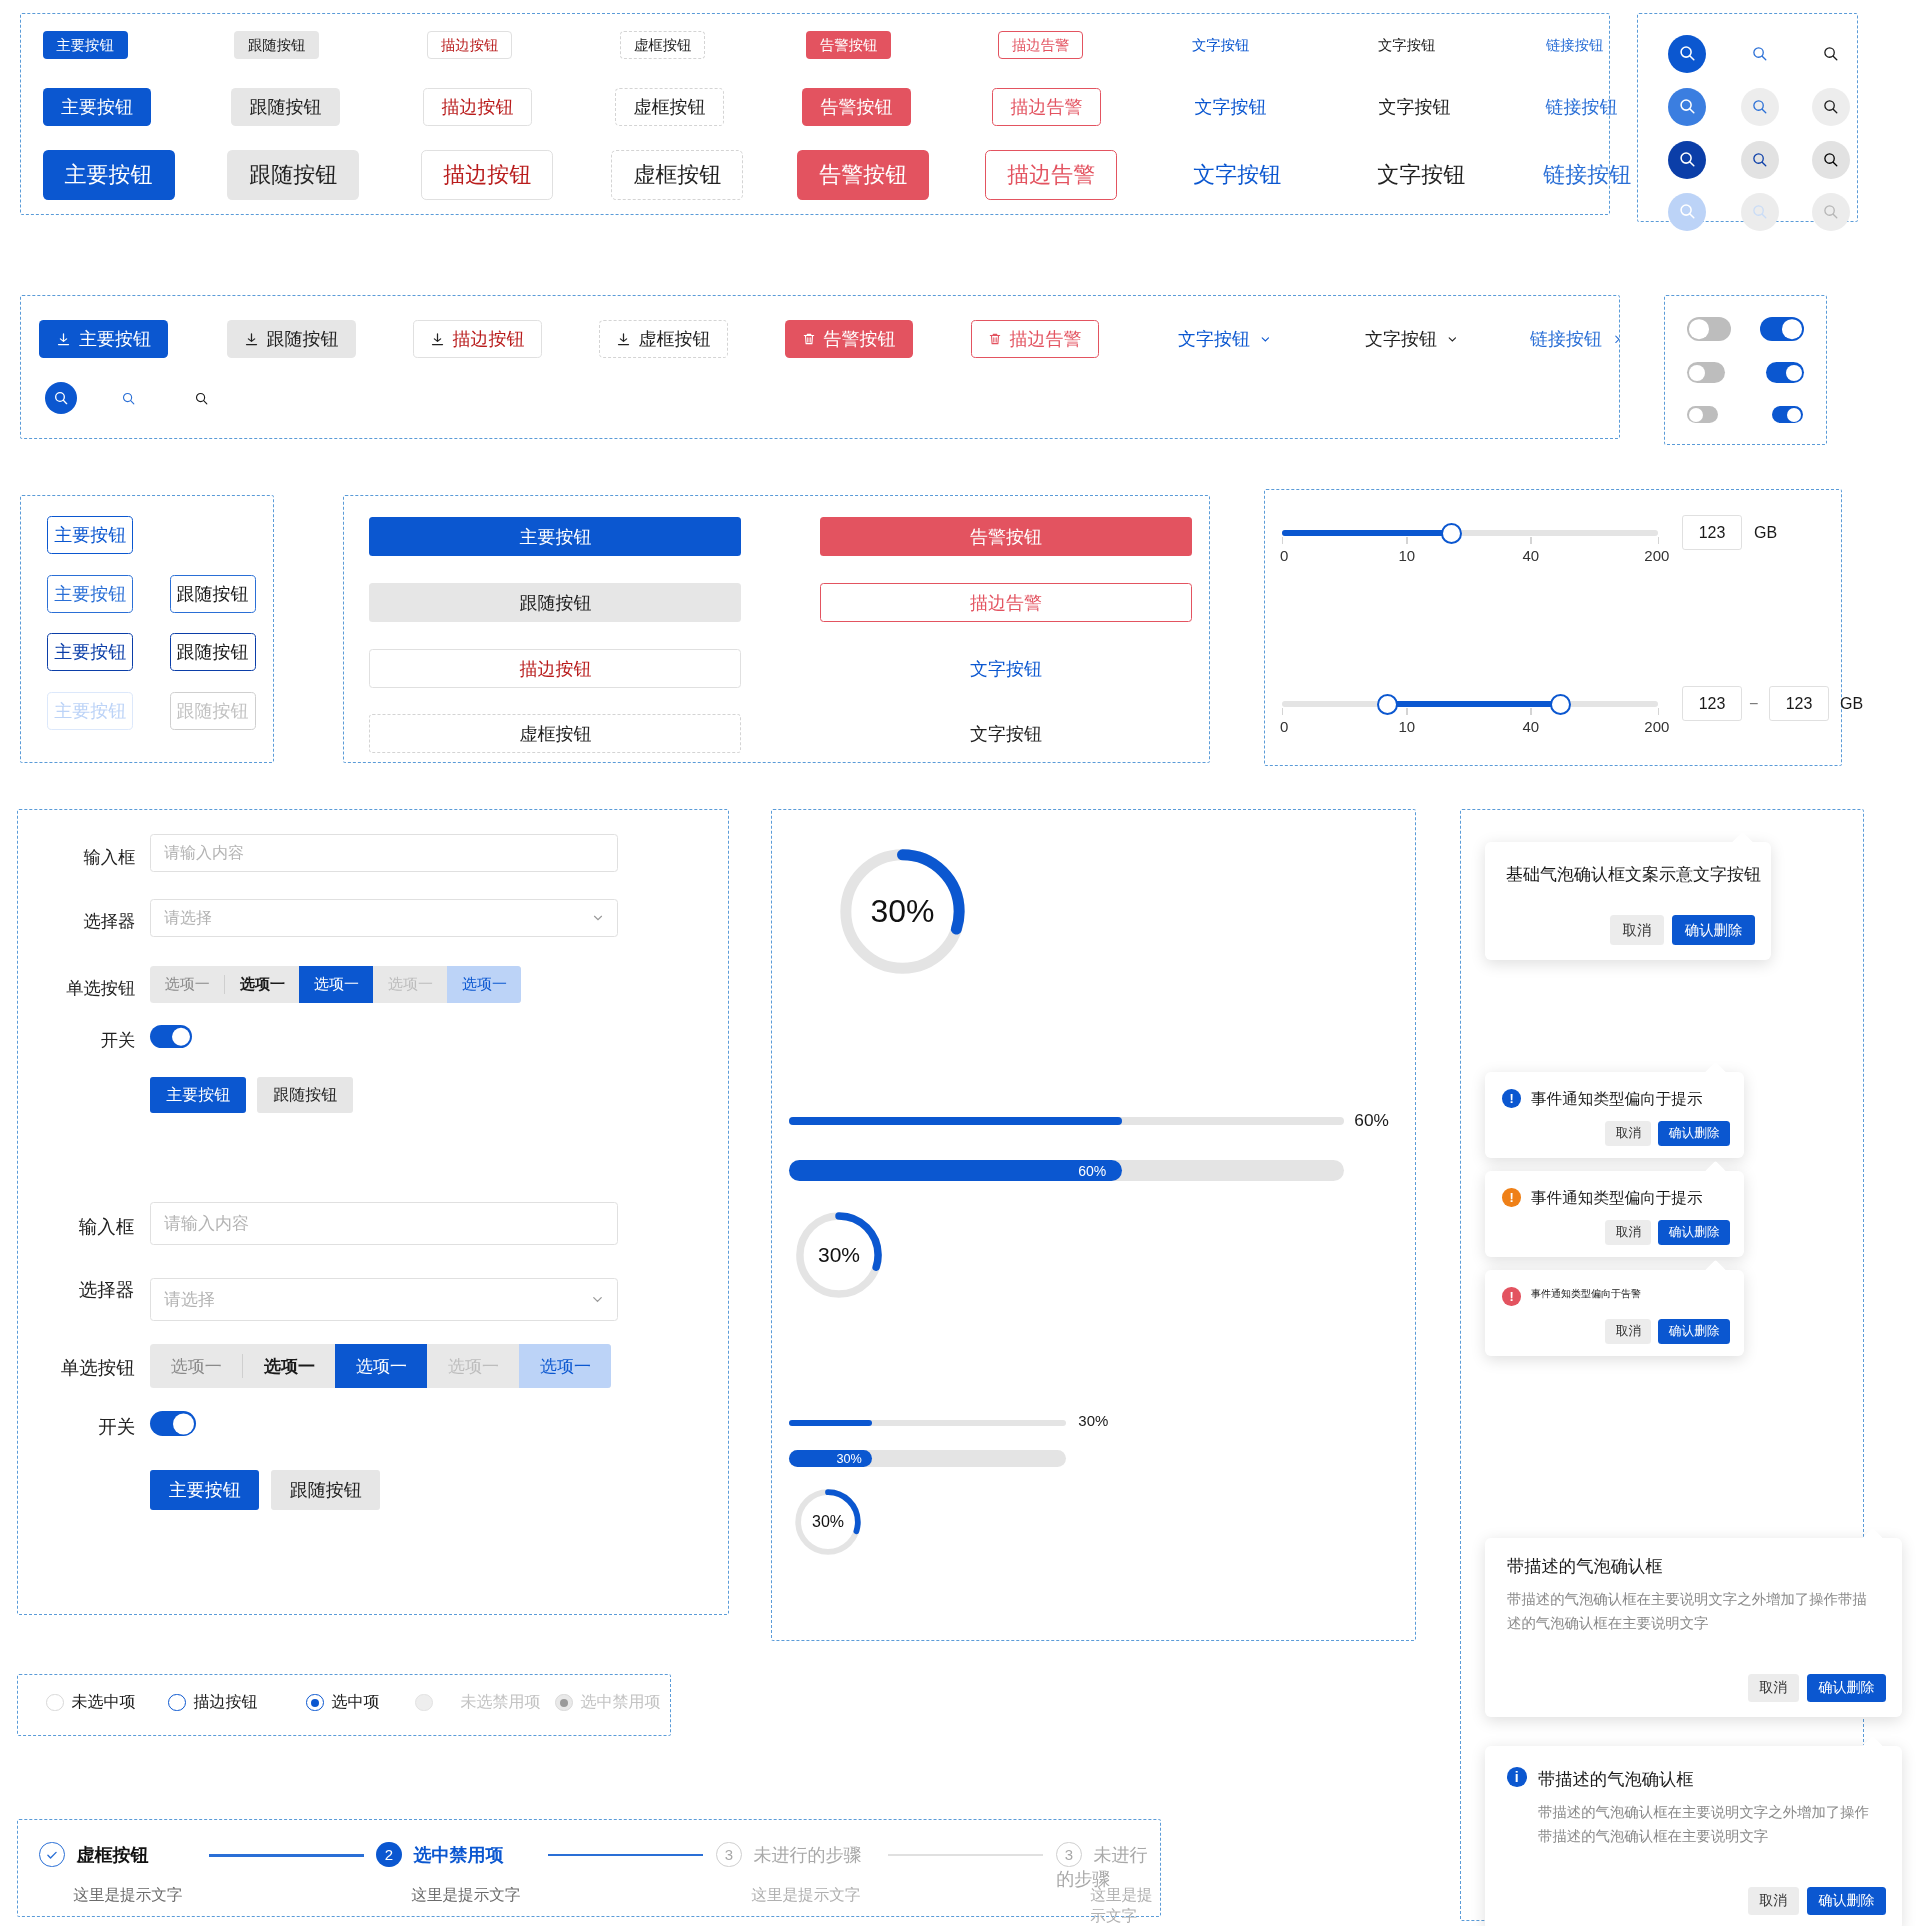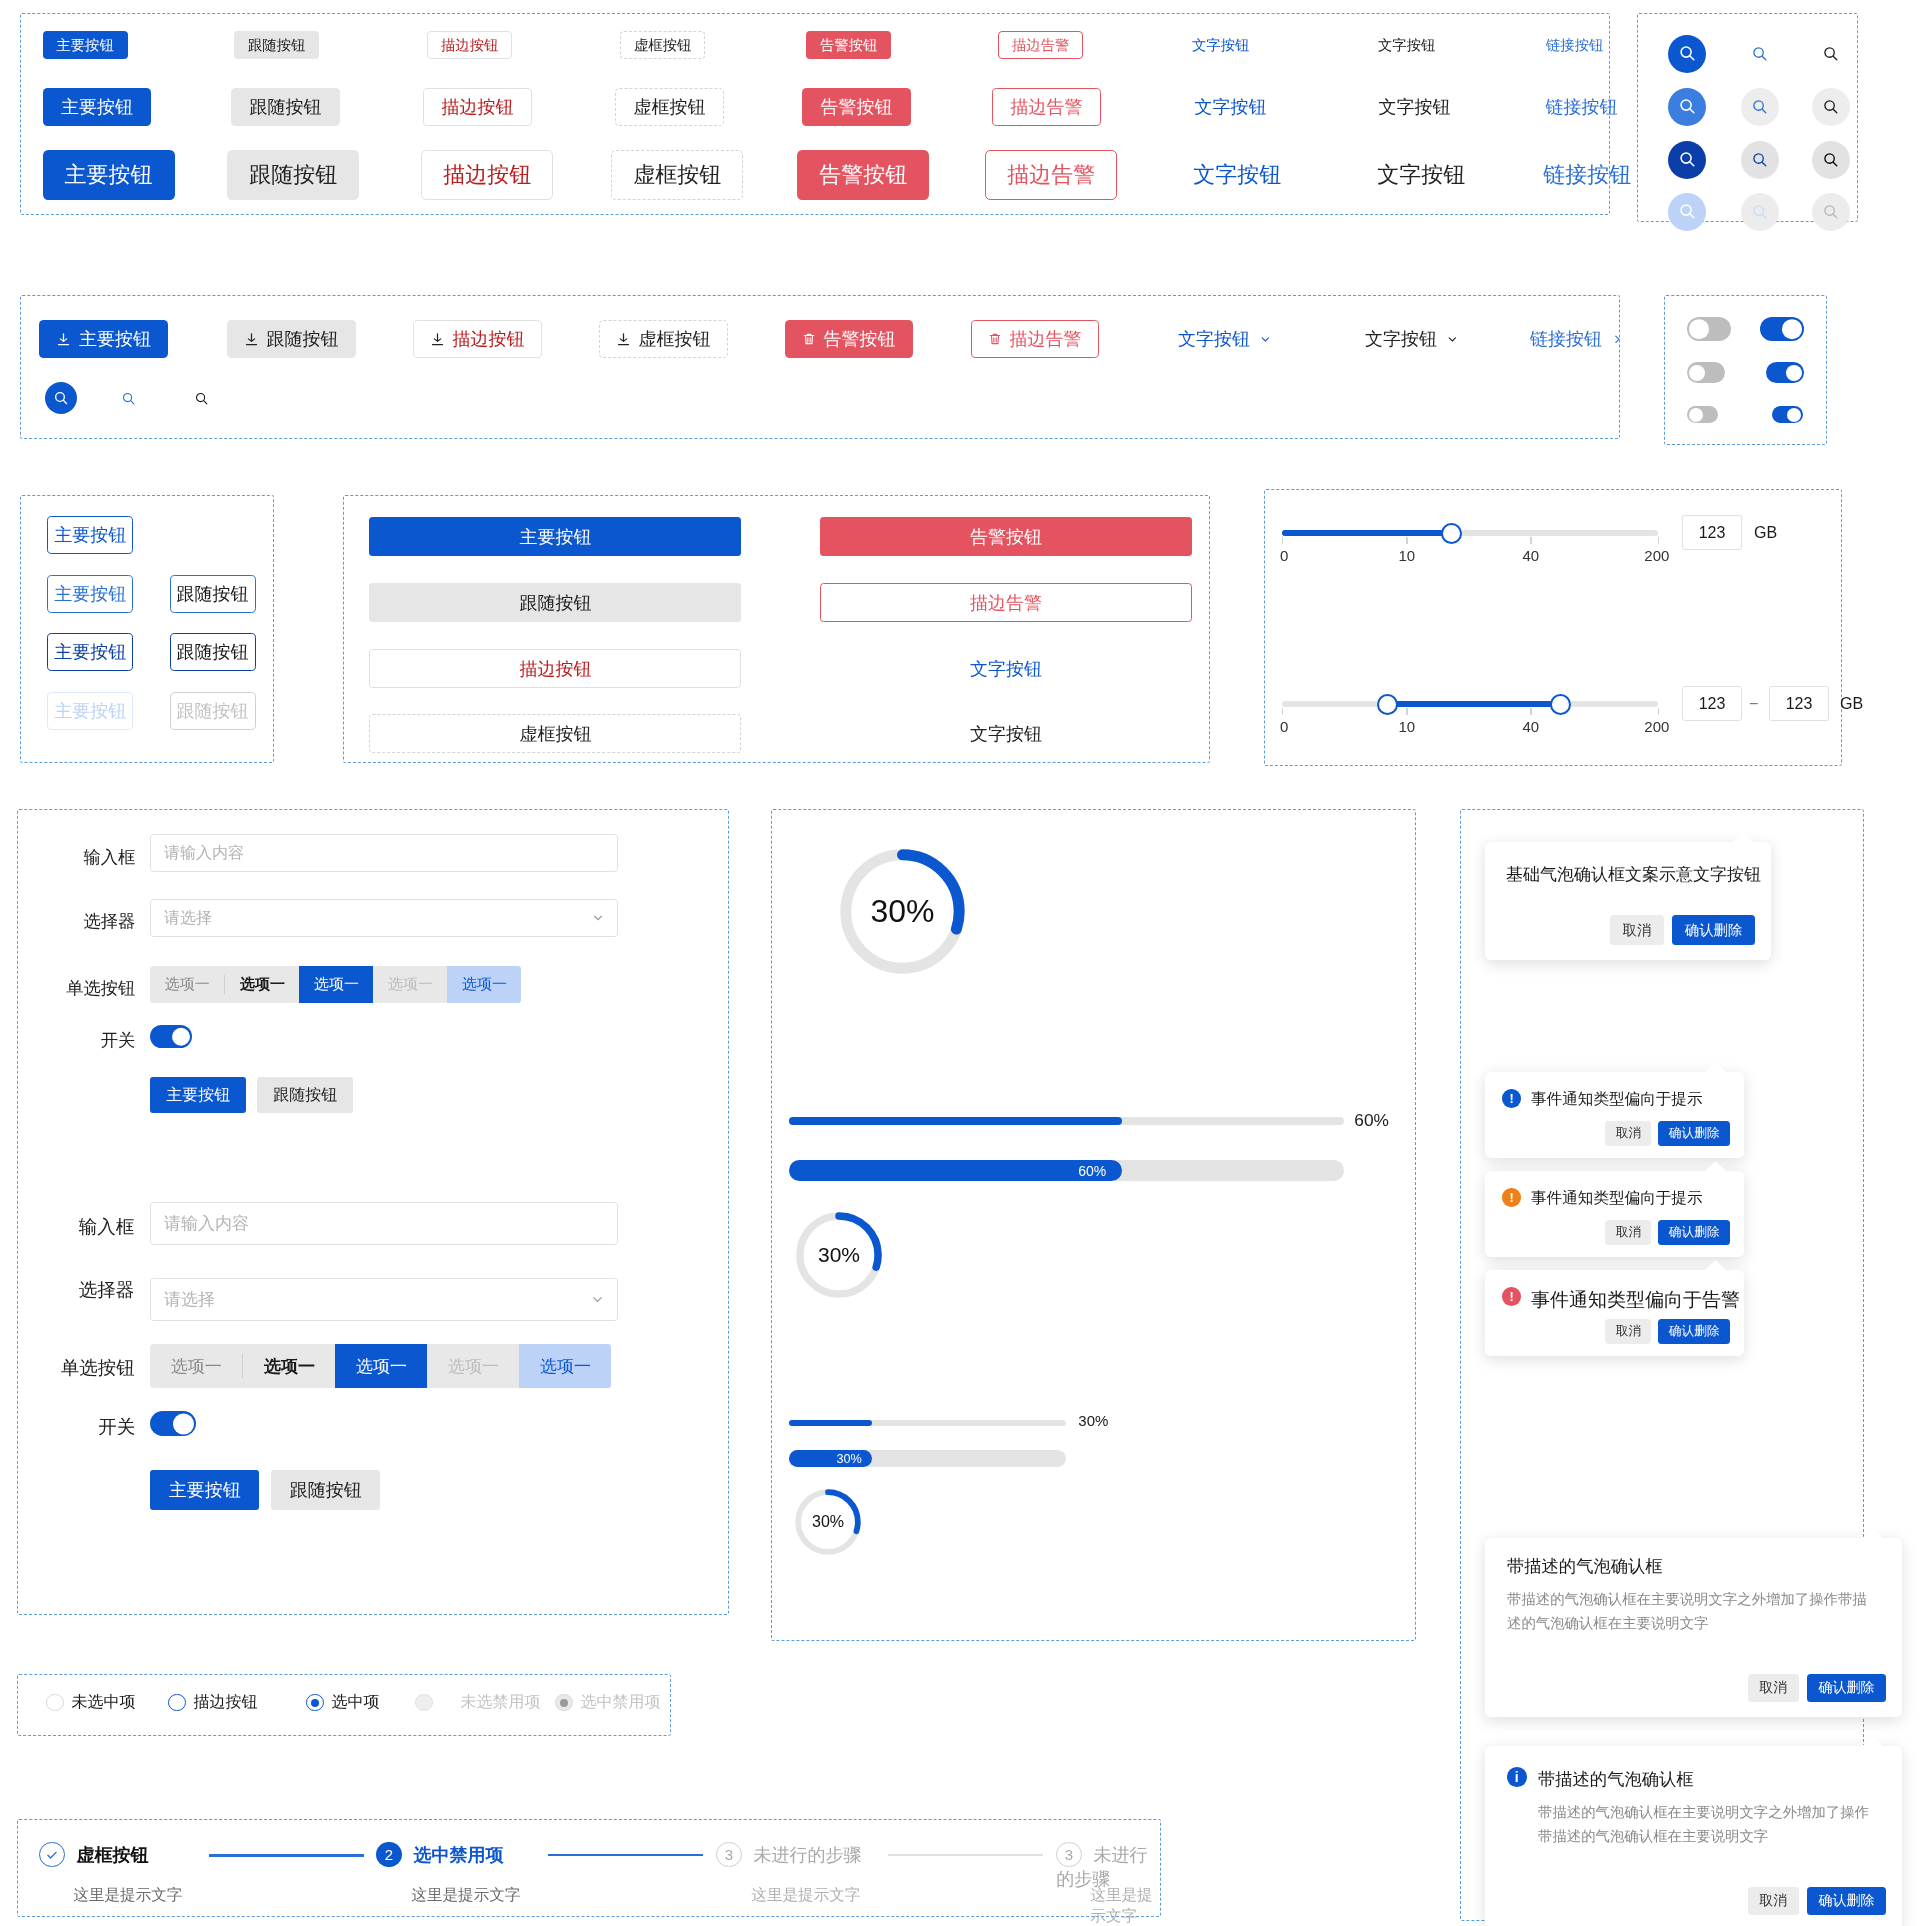--- a/index.html
+++ b/index.html
@@ -582,21 +582,21 @@
   <div class="pop-title" style="position:absolute;left:46px;top:17.3px;font-size:15.6px;">事件通知类型偏向于提示</div>
   <div class="pop-actions" style="position:absolute;right:14px;bottom:11.6px;gap:7px;">
     <div class="pbtn pbtn-cancel" style="height:25.4px;padding:0 10.4px;font-size:12.7px;">取消</div>
     <div class="pbtn pbtn-confirm" style="height:25.4px;padding:0 10.4px;font-size:12.7px;">确认删除</div>
   </div>
 </div>
 
 <div class="popover" style="left:1485px; top:1270px; width:259px; height:86px;">
   <div class="arrow" style="right:21px; top:-7px; border-radius:1.7px;"></div>
   <div class="sev-dot" style="position:absolute;left:17.3px;top:17.3px;width:18.5px;height:18.5px;background:#e35360;font-size:12.7px;">!</div>
-  <div class="pop-title" style="position:absolute;left:46px;top:17.3px;font-size:19px;">事件通知类型偏向于告警</div>
+  <div class="pop-title" style="position:absolute;left:46px;top:17.3px;font-size:10px;">事件通知类型偏向于告警</div>
   <div class="pop-actions" style="position:absolute;right:14px;bottom:11.6px;gap:7px;">
     <div class="pbtn pbtn-cancel" style="height:25.4px;padding:0 10.4px;font-size:12.7px;">取消</div>
     <div class="pbtn pbtn-confirm" style="height:25.4px;padding:0 10.4px;font-size:12.7px;">确认删除</div>
   </div>
 </div>
 
 <div class="popover" style="left:1485px; top:1538px; width:417px; height:179px;">
   <div class="arrow" style="right:22px; top:-7px; border-radius:1.7px;"></div>
   <div class="pop-title" style="position:absolute;left:22px;top:16px;font-size:17.3px;">带描述的气泡确认框</div>
   <div class="pop-desc" style="position:absolute;left:22px;top:50px;width:370px;font-size:14.4px;line-height:1.65;">带描述的气泡确认框在主要说明文字之外增加了操作带描述的气泡确认框在主要说明文字</div>

